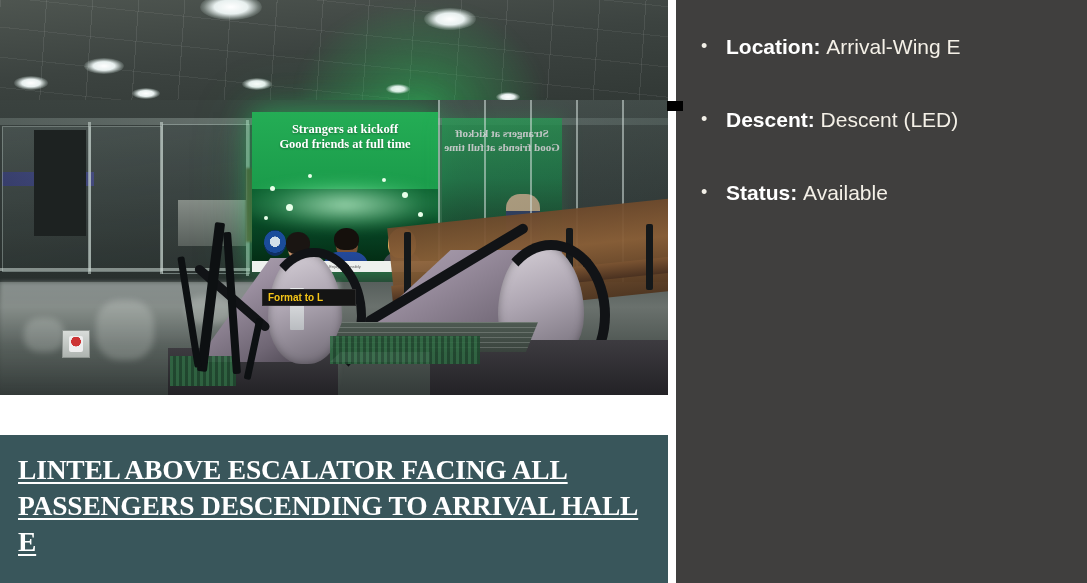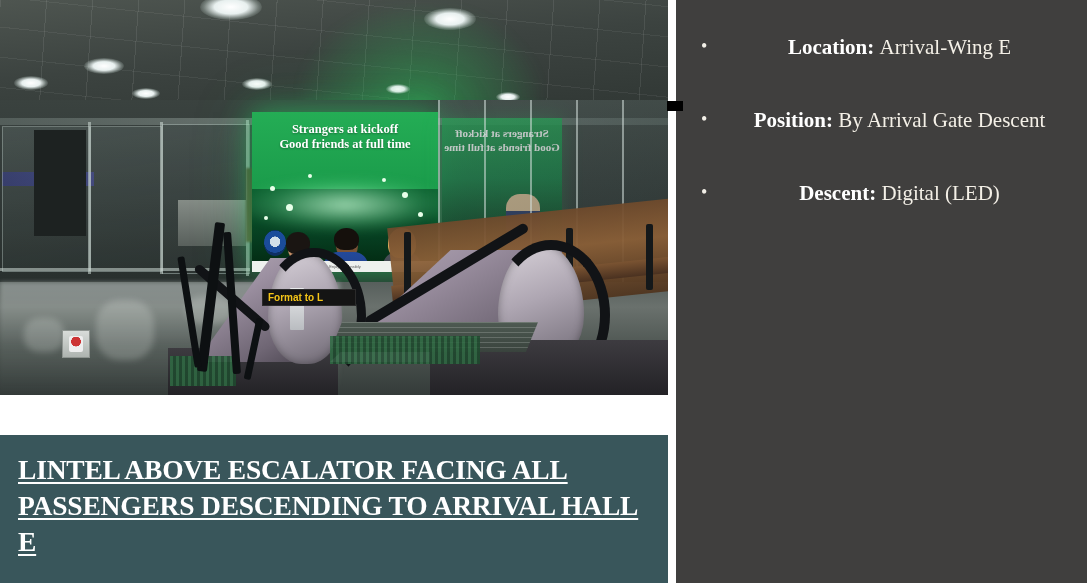--- a/index.html
+++ b/index.html
@@ -366,25 +366,24 @@
     height: 583px;
     background: #403f3e;
     box-sizing: border-box;
     padding: 34px 14px 0 14px;
   }
   .bullet-row {
     position: relative;
     display: block;
     padding-left: 36px;
     margin: 0 0 47px 0;
-    font-family: Liberation Serif, serif;
+    font-family: Liberation Sans, sans-serif;
     font-size: 21px;
     line-height: 26px;
     color: #f7f3ea;
-    text-align: center;
   }
   .bullet-row:before {
     content: "\2022";
     position: absolute;
     left: 11px;
     top: -1px;
     font-size: 18px;
     color: #f2efe7;
     line-height: 26px;
   }
@@ -545,25 +544,25 @@
     </div>
   </div>
 
   <div class="right-panel">
     <div class="edge-marker"></div>
 
     <div class="bullet-row">
       <span class="lbl">Location</span><span class="lbl">: </span><span class="val">Arrival-Wing E</span>
     </div>
 
+
     <div class="bullet-row">
-      <span class="lbl">Position</span><span class="lbl">: </span><span class="val">By Arrival Gate Descent</span>
+      <span class="lbl">Descent</span><span class="lbl">: </span><span class="val">Descent (LED)</span>
     </div>
 
+
+
     <div class="bullet-row">
-      <span class="lbl">Descent</span><span class="lbl">: </span><span class="val">Digital (LED)</span>
+      <span class="lbl">Status</span><span class="lbl">: </span><span class="val">Available</span>
     </div>
-
-
-
   </div>
 
 </div>
 
 </body></html>

